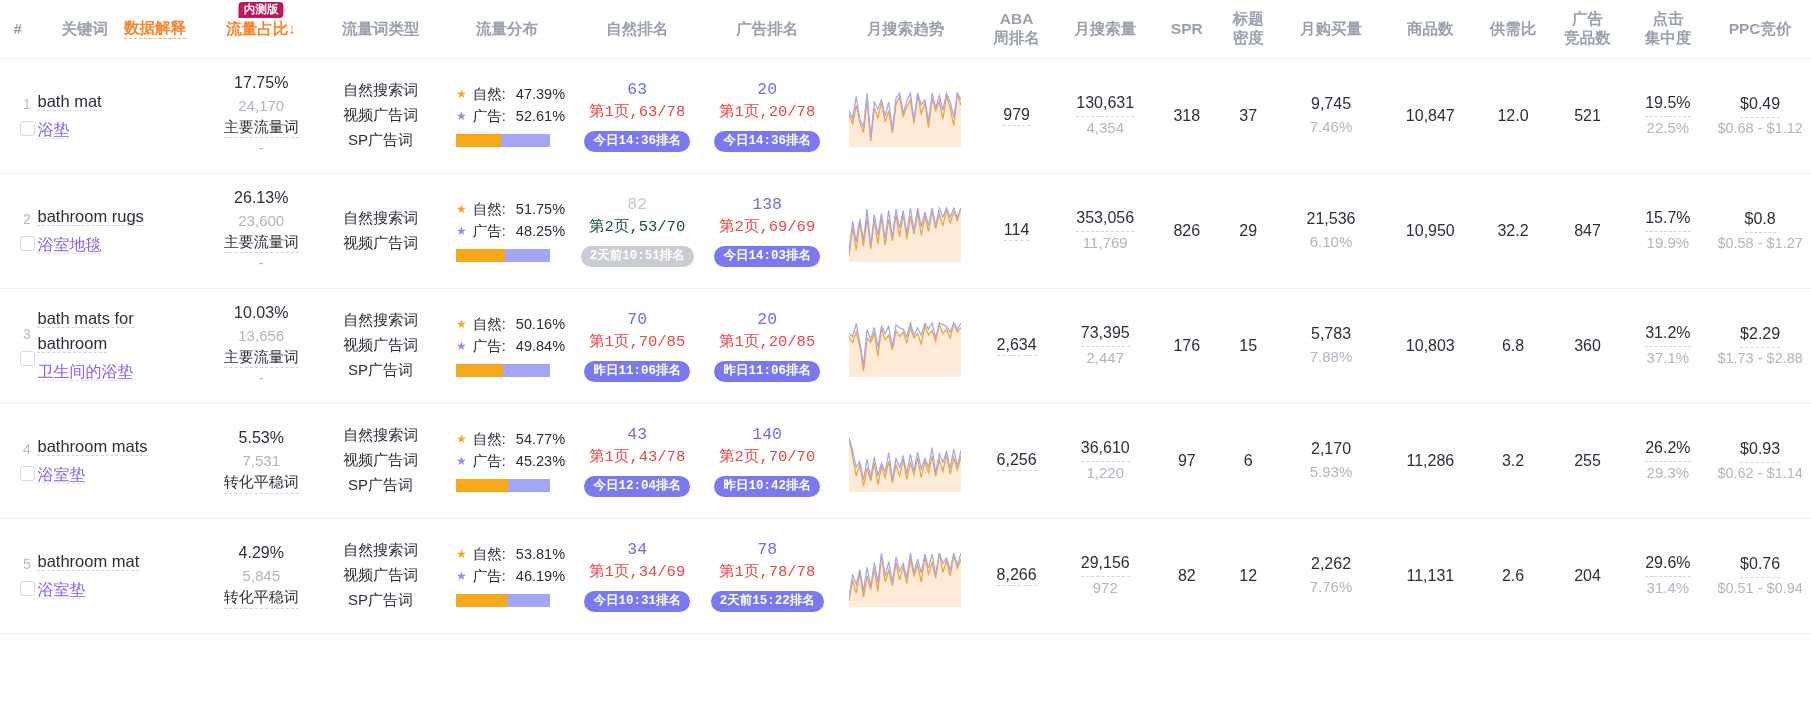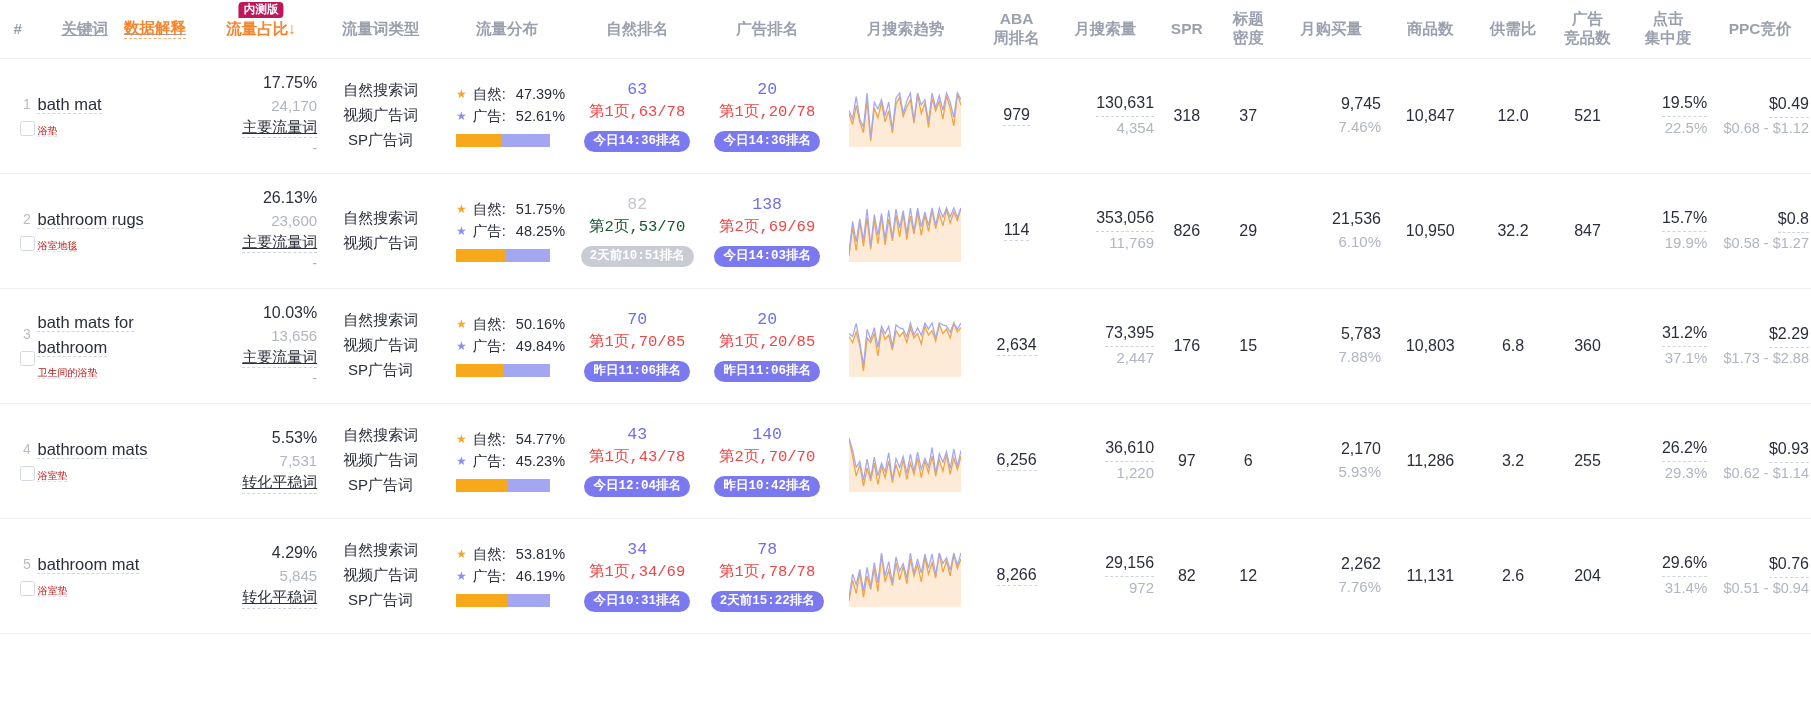--- a/index.html
+++ b/index.html
@@ -57,21 +57,21 @@
     color: #fff;
     font-size: 11.5px;
     font-weight: 700;
     border-radius: 4px 4px 4px 0;
     padding: 1px 5px 2px;
     line-height: 1.15;
     white-space: nowrap;
     letter-spacing: .2px;
   }
   .sort-arrow { font-weight: 700; }
-  .hdr-kw-group { display:flex; align-items:center; justify-content:flex-start; gap:16px; padding-left: 26px; text-decoration: underline;}
+  .hdr-kw-group { display:flex; align-items:center; justify-content:flex-start; gap:16px; padding-left: 26px;}
 
   
   tbody td {
     border-bottom: 1px solid #eef0f4;
     vertical-align: middle;
     text-align: center;
     padding: 10px 2px;
     font-size: 15px;
     color: #2b2f3a;
     background: #fff;
@@ -99,36 +99,36 @@
   .kw-cell { text-align: left; padding-left: 2px; margin-top: 40px; }
   .kw-en {
     font-size: 16.5px;
     color: #2b2f3a;
     border-bottom: 1px dashed #cfd4de;
     display: inline;
     line-height: 1.5;
     cursor: pointer;
   }
   .kw-cn {
-    font-size: 10px;
-    color: #b91c1c;
+    font-size: 16px;
+    color: #8b5cf6;
     border-bottom: 1px dashed #dfe2e8;
     display: inline;
     line-height: 1.6;
     cursor: pointer;
   }
   .kw-lines { display:flex; flex-direction:column; align-items:flex-start; gap: 3px;}
   .kw-lines > div { max-width: 150px; }
 
-  .stack { display:flex; flex-direction:column; align-items:flex-end; gap:0; line-height:1.42;}
+  .stack { display:flex; flex-direction:column; align-items:center; gap:0; line-height:1.42;}
   .big { font-size: 16px; color:#2b2f3a; }
   .muted { font-size: 15px; color:#b0b5c0; }
   .muted-sm { font-size: 14.5px; color:#b0b5c0; }
   .dashed-u { border-bottom: 1px dashed #cfd4de; display:inline-block; padding-bottom:1px; cursor:pointer;}
-  .tag-label { font-size: 15px; color: #2b2f3a; border-bottom:1px dashed #cfd4de; display:inline-block;text-decoration:underline;}
+  .tag-label { font-size: 15px; color: #2b2f3a; border-bottom:1px dashed #cfd4de; display:inline-block;}
 
   .types { display:flex; flex-direction:column; align-items:center; gap:6px; font-size:15px; color:#2b2f3a;}
 
   
   .dist { display:flex; flex-direction:column; align-items:flex-start; gap:3px; padding-left: 12px;}
   .dist-row { display:flex; align-items:center; font-size:14.5px; color:#2b2f3a; white-space:nowrap;}
   .star-o { color:#f5a623; font-size:12px; margin-right:1px; line-height:1;}
   .star-p { color:#8c8ef0; font-size:12px; margin-right:1px; line-height:1;}
   .dist-lbl { min-width: 38px; text-align:right;}
   .dist-val { margin-left: 10px; }

